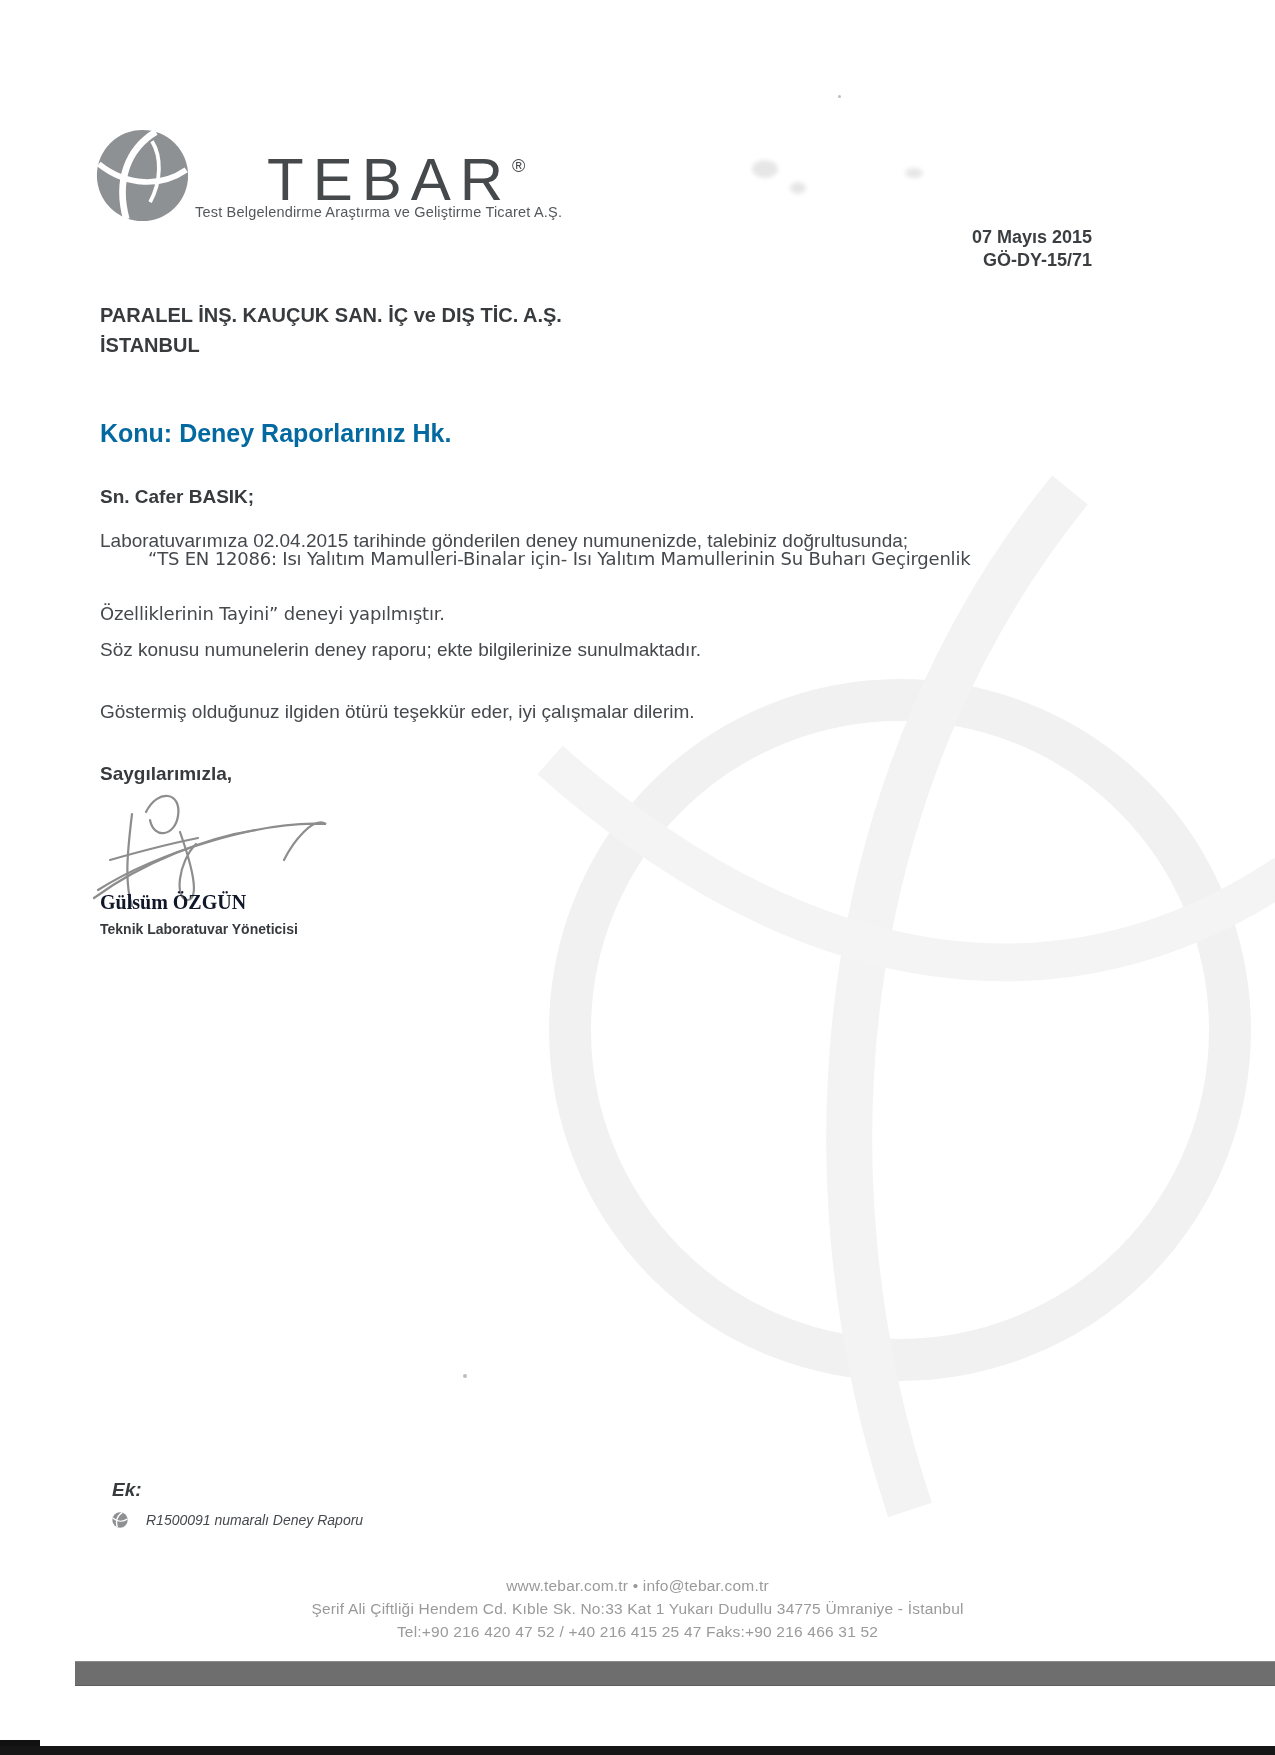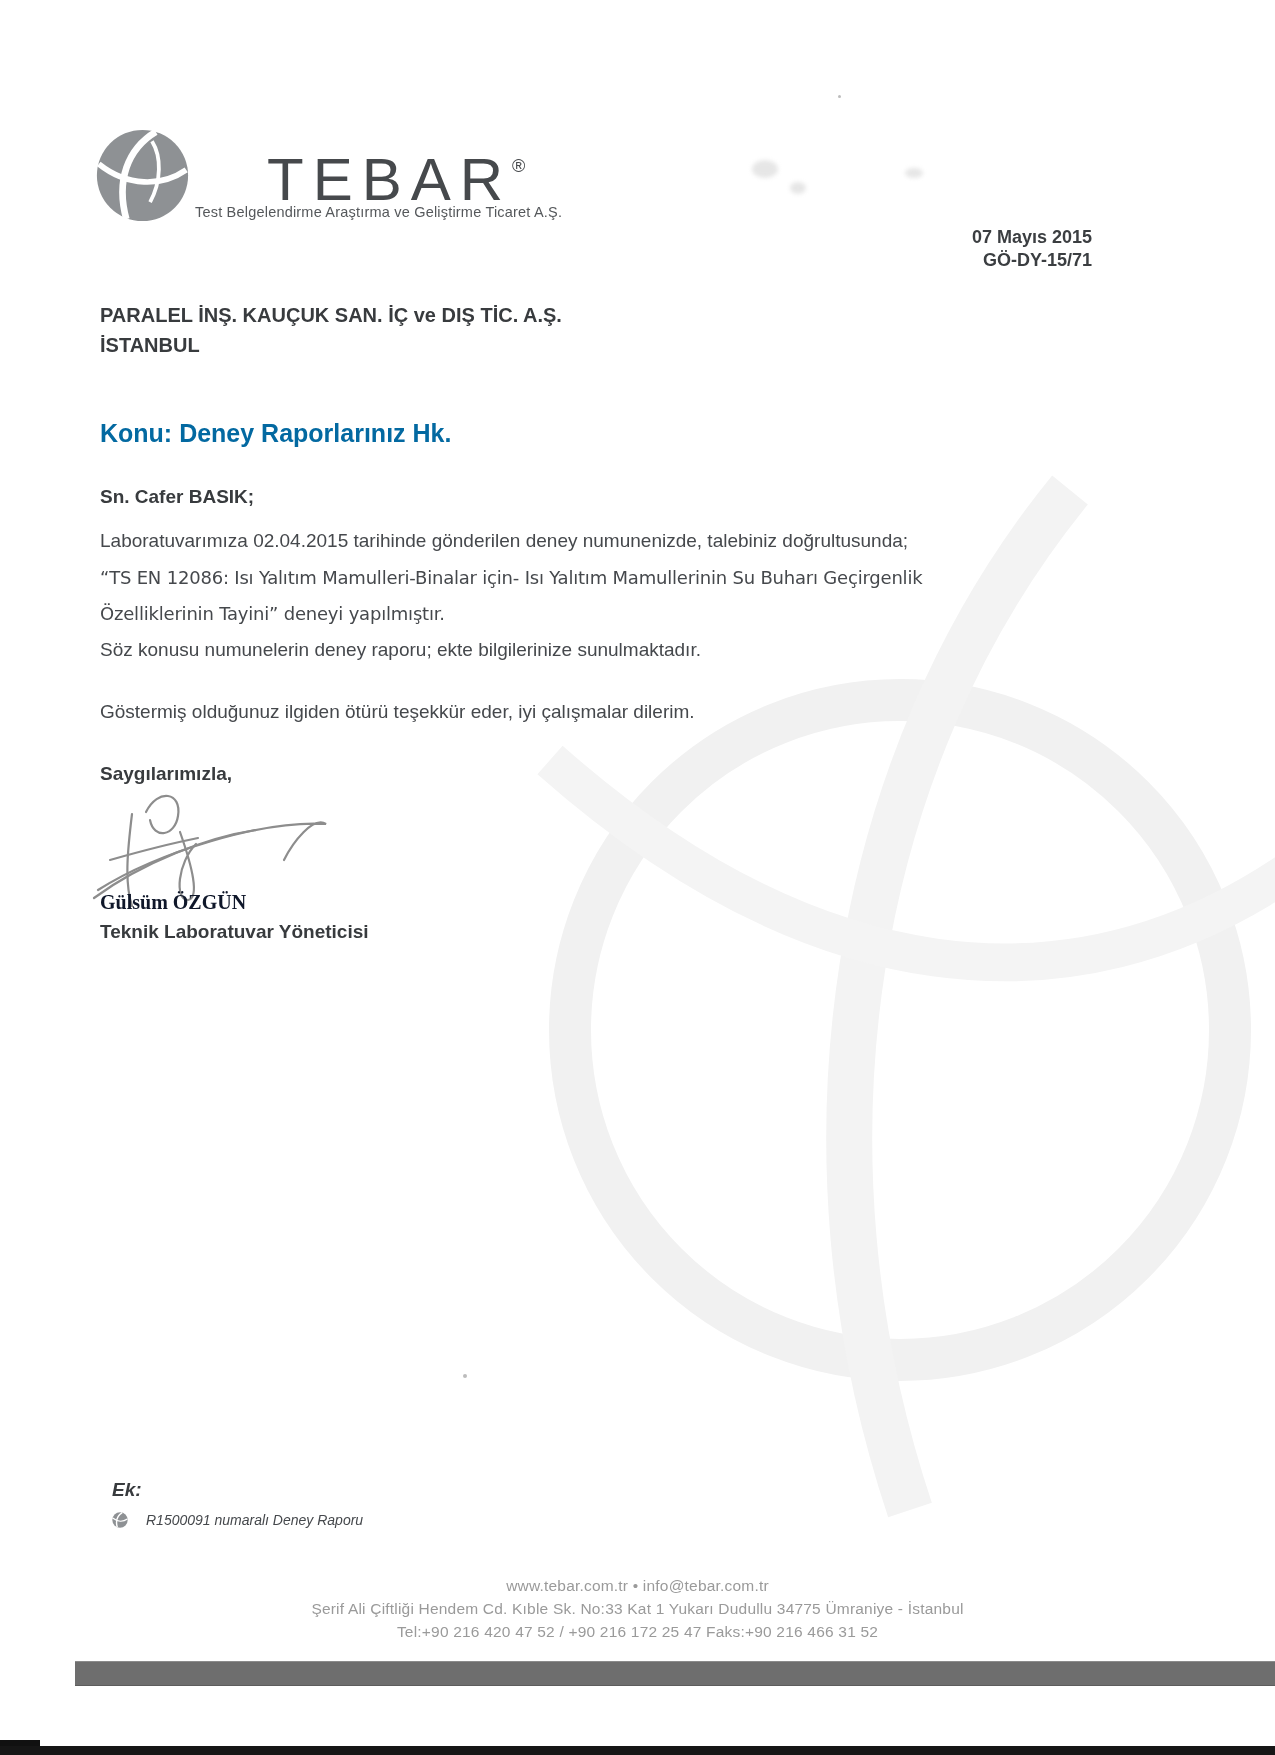--- a/index.html
+++ b/index.html
@@ -34,28 +34,28 @@
     position:absolute;right:183px;top:226px;
     text-align:right;font-weight:bold;font-size:18px;line-height:23px;color:#3b3e41;
   }
   
   .recipient{position:absolute;left:100px;top:300px;font-weight:bold;font-size:20px;line-height:30px;color:#383b3e;}
   .subject{position:absolute;left:100px;top:419px;font-weight:bold;font-size:25px;color:#0369a1;}
   .salutation{position:absolute;left:100px;top:486px;font-weight:bold;font-size:19px;color:#383b3e;}
   .bodyline{position:absolute;left:100px;font-size:19px;color:#45484c;white-space:nowrap;}
   .alt-font{font-family:"DejaVu Sans",sans-serif;font-size:18px;letter-spacing:-.2px;}
   .l1{top:530px;}
-  .l2{top:567px;}
+  .l2{top:548px;margin-left:48px;}
   .l3{top:603px;}
   .l4{top:639px;}
   .p2{top:701px;}
   .valediction{position:absolute;left:100px;top:763px;font-weight:bold;font-size:19px;color:#383b3e;text-align:center;}
   .signature{position:absolute;left:88px;top:782px;width:250px;height:125px;}
   .signer-name{position:absolute;left:100px;top:891px;font-weight:bold;font-size:20px;color:#0f172a;font-family:Liberation Serif, serif;}
-  .signer-title{position:absolute;left:100px;top:921px;font-weight:bold;font-size:19px;color:#383b3e;}
+  .signer-title{position:absolute;left:100px;top:921px;font-weight:bold;font-size:14px;color:#383b3e;}
   
   .ek-label{position:absolute;left:112px;top:1479px;font-weight:bold;font-style:italic;font-size:19px;color:#383b3e;}
   .ek-item{position:absolute;left:112px;top:1512px;font-style:italic;font-size:14px;color:#45484c;display:flex;align-items:center;gap:18px;}
   .ek-bullet{width:16px;height:16px;flex:0 0 auto;}
   
   .footer{
     position:absolute;left:0;top:1574px;width:1275px;
     text-align:center;color:#9a9a9a;font-size:15.5px;line-height:23px;
     letter-spacing:.2px;
   }
@@ -133,20 +133,20 @@
       <circle cx="50" cy="50" r="48" fill="#8e9194"></circle>
       <path d="M64,4 C34,22 22,56 33,96" fill="none" stroke="#ffffff" stroke-width="9"></path>
       <path d="M4,38 C34,62 70,62 96,44" fill="none" stroke="#ffffff" stroke-width="8"></path>
     </svg>
     <span>R1500091 numaralı Deney Raporu</span>
   </div>
 
   <div class="footer">
     <div>www.tebar.com.tr • info@tebar.com.tr</div>
     <div>Şerif Ali Çiftliği Hendem  Cd. Kıble Sk. No:33 Kat 1 Yukarı Dudullu 34775 Ümraniye - İstanbul</div>
-    <div>Tel:+90 216 420 47 52 / +90 216 172 25 47  Faks:+90 216 466 31 52</div>
+    <div>Tel:+90 216 420 47 52 / +40 216 415 25 47  Faks:+90 216 466 31 52</div>
   </div>
 
   <div class="gray-bar"></div>
   <div class="bottom-chip"></div>
   <div class="bottom-strip"></div>
 
 </div>
 
 </body></html>

